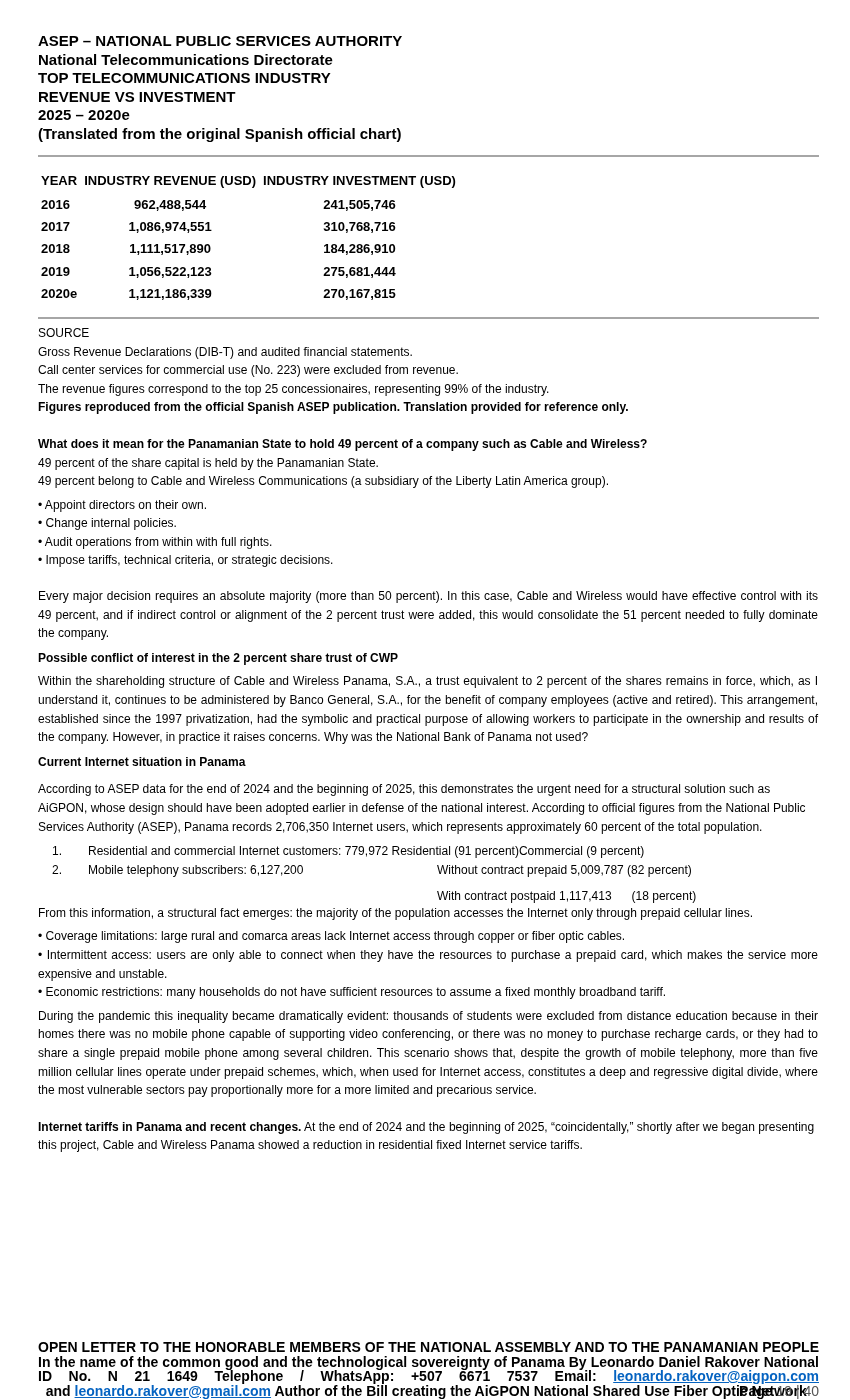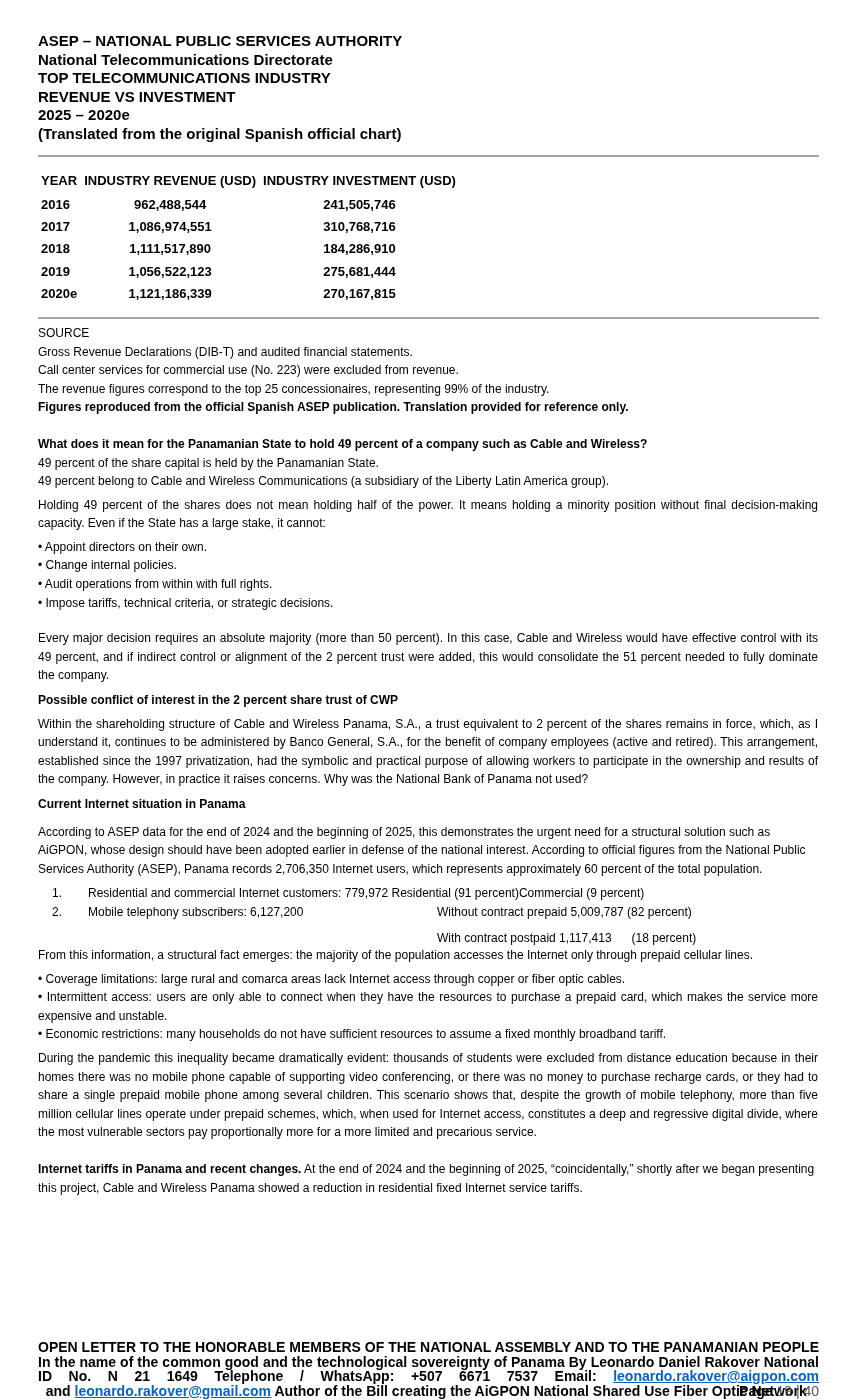--- a/index.html
+++ b/index.html
@@ -82,21 +82,20 @@
     <div>Gross Revenue Declarations (DIB-T) and audited financial statements.</div>
     <div>Call center services for commercial use (No. 223) were excluded from revenue.</div>
     <div>The revenue figures correspond to the top 25 concessionaires, representing 99% of the industry.</div>
     <div class="b">Figures reproduced from the official Spanish ASEP publication. Translation provided for reference only.</div>
   </div>
 
   <div class="body" style="margin-top:18px;">
     <div class="b">What does it mean for the Panamanian State to hold 49 percent of a company such as Cable and Wireless?</div>
     <div>49 percent of the share capital is held by the Panamanian State.</div>
     <div>49 percent belong to Cable and Wireless Communications (a subsidiary of the Liberty Latin America group).</div>
-    <div class="just" style="margin-top:5px;">Holding 49 percent of the shares does not mean holding half of the power. It means holding a minority position without final decision-making capacity. Even if the State has a large stake, it cannot:</div>
     <div style="margin-top:5px;">
       <div>• Appoint directors on their own.</div>
       <div>• Change internal policies.</div>
       <div>• Audit operations from within with full rights.</div>
       <div>• Impose tariffs, technical criteria, or strategic decisions.</div>
     </div>
     <div class="just" style="margin-top:17px;">Every major decision requires an absolute majority (more than 50 percent). In this case, Cable and Wireless would have effective control with its 49 percent, and if indirect control or alignment of the 2 percent trust were added, this would consolidate the 51 percent needed to fully dominate the company.</div>
   </div>
 
   <div class="body" style="margin-top:6px;">

